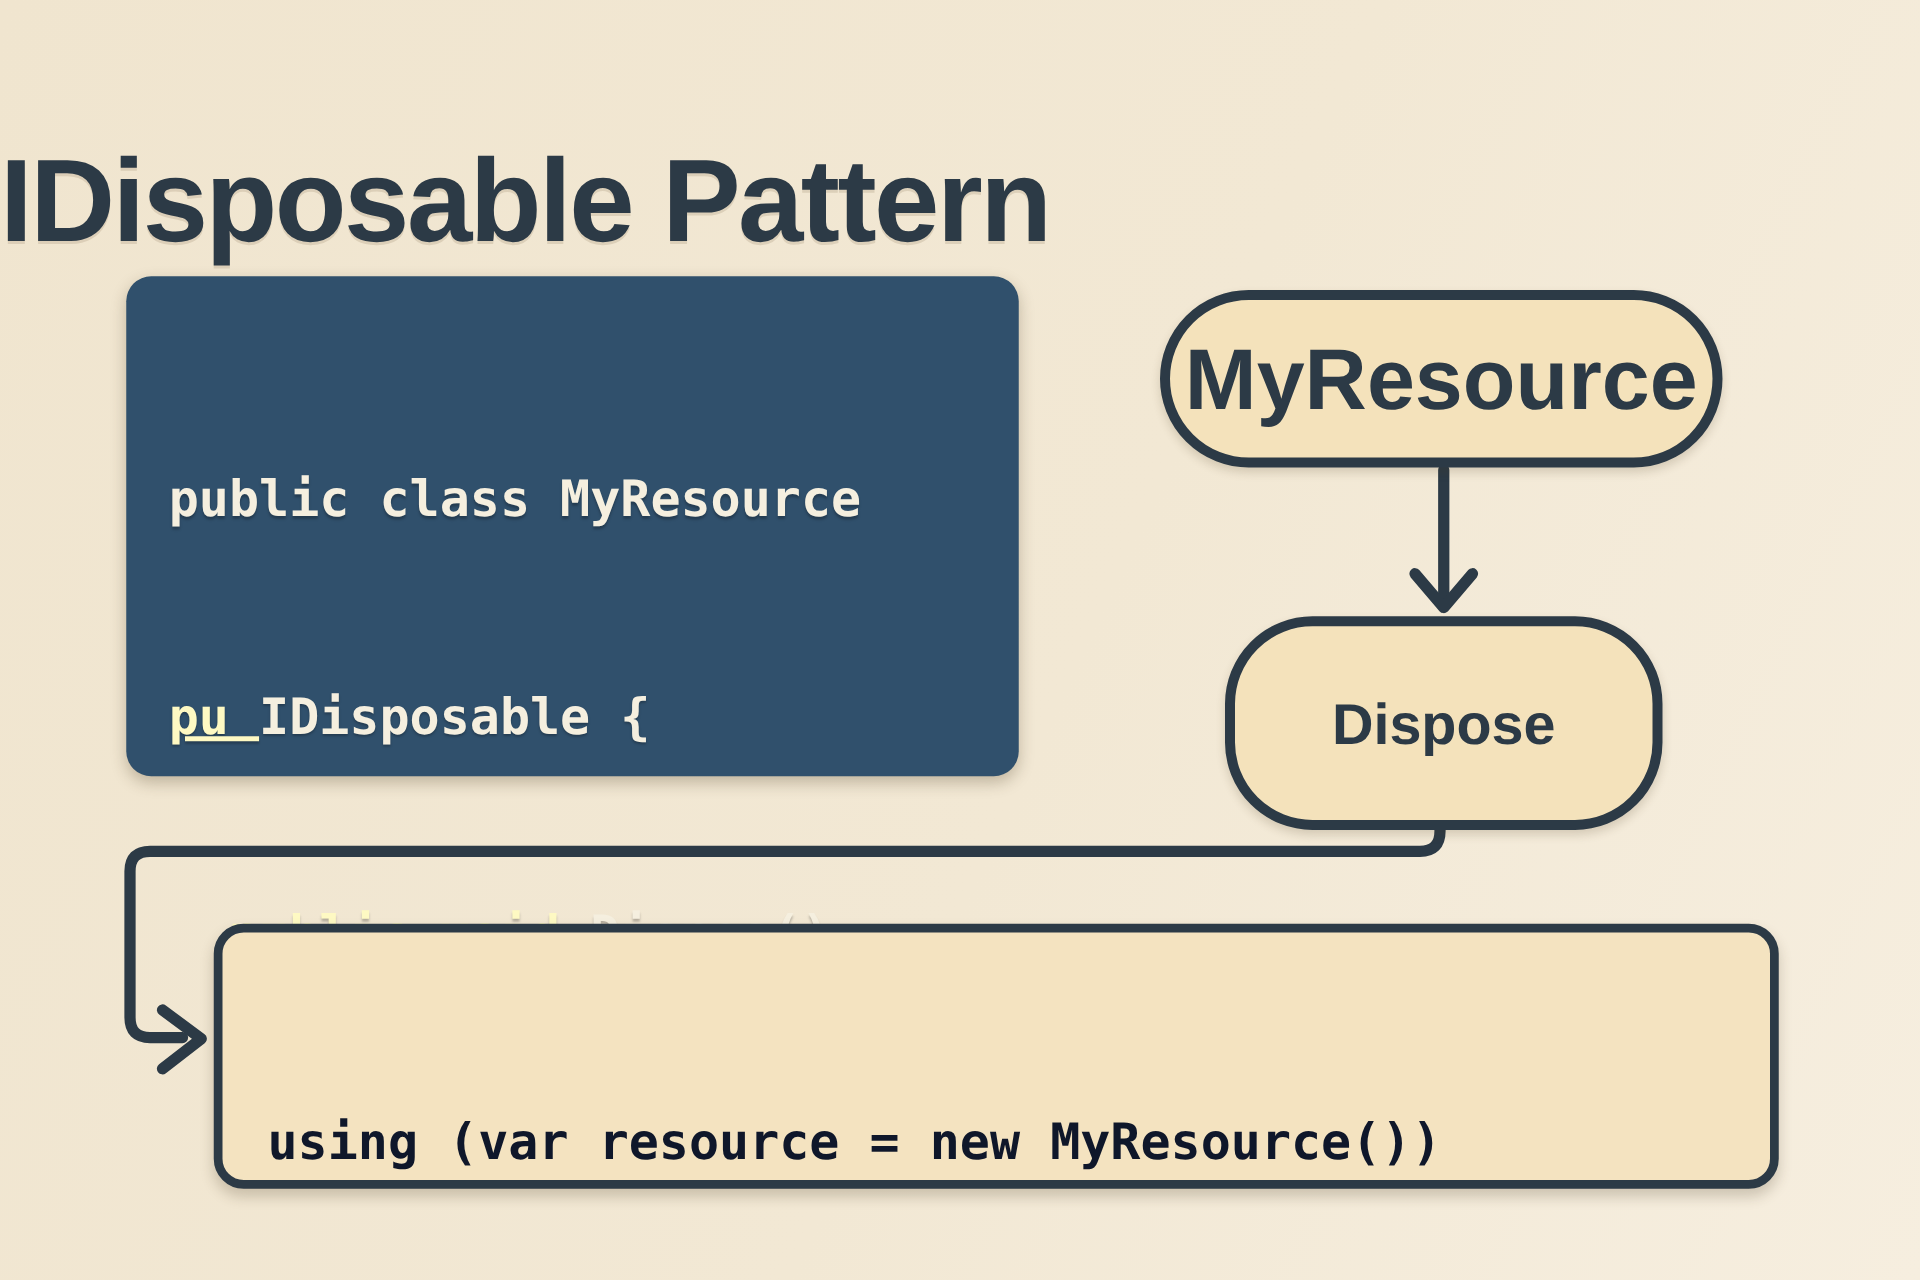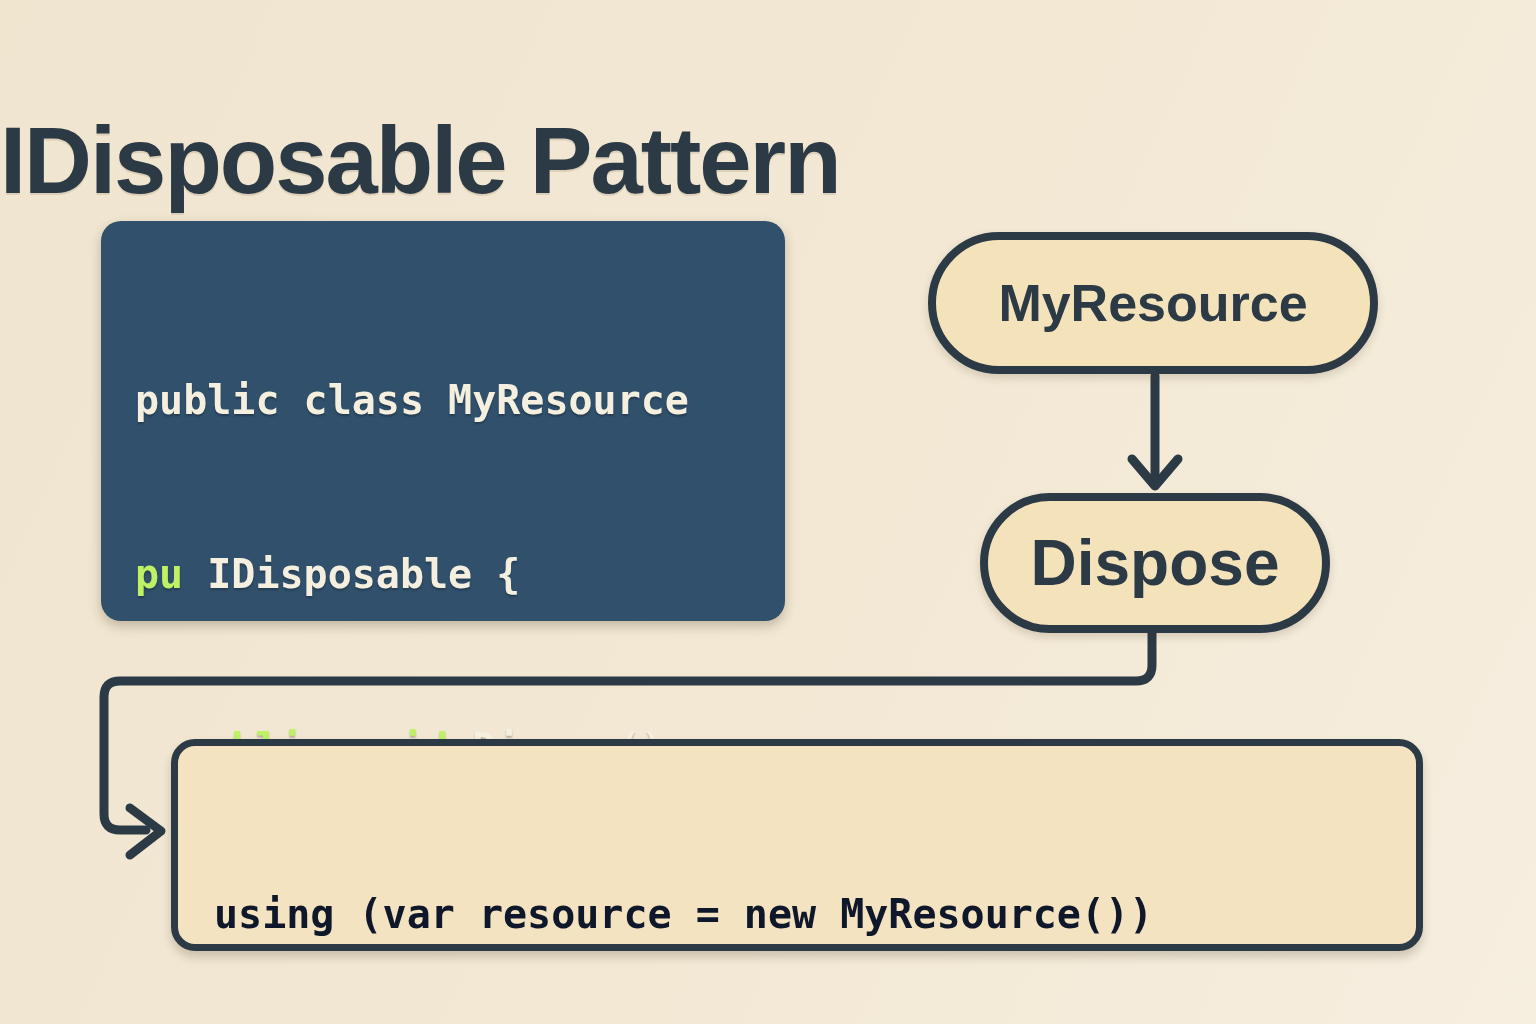--- a/index.html
+++ b/index.html
@@ -20,39 +20,38 @@
     line-height: 1.1;
     font-weight: 700;
     letter-spacing: -2px;
     color: #2c3a46;
     text-shadow: 0 2px 0 rgba(160,140,110,0.25);
   }
   .code-block {
     position: absolute;
     left: 101px;
     top: 221px;
-    width: 653px;
+    width: 714px;
     height: 400px;
     background: #30506c;
     border-radius: 20px;
     box-shadow: 0 5px 12px rgba(70,55,30,0.28);
-    padding-left: 31px;
   }
   .code-lines {
     position: absolute;
     left: 34px;
     top: 34px;
     font-family: "DejaVu Sans Mono", monospace;
     font-weight: 700;
     font-size: 40px;
     line-height: 58px;
     white-space: pre;
   }
   .code-lines .cream { color: #f5efdf; text-shadow: 0 2px 2px rgba(0,0,0,0.25); }
-  .code-lines .blue  { color: #bef264; text-shadow: 0 2px 2px rgba(0,0,0,0.25); }
+  .code-lines .blue  { color: #fef9c3; text-shadow: 0 2px 2px rgba(0,0,0,0.25); text-decoration: underline; }
   .code-lines .gray  { color: #97a3ab; text-shadow: 0 2px 2px rgba(0,0,0,0.25); }
   .connector-svg {
     position: absolute;
     left: 0; top: 0;
     width: 1536px;
     height: 1024px;
     pointer-events: none;
   }
   .node-pill {
     position: absolute;
@@ -63,27 +62,27 @@
     align-items: center;
     justify-content: center;
     font-weight: 700;
     color: #2c3a46;
     box-shadow: 0 4px 8px rgba(70,55,30,0.18);
   }
   .node-myresource {
     left: 928px; top: 232px;
     width: 450px; height: 142px;
     border-radius: 71px;
-    font-size: 52px;
+    font-size: 69px;
   }
   .node-dispose {
     left: 980px; top: 493px;
-    width: 350px; height: 140px;
+    width: 350px; height: 171px;
     border-radius: 70px;
-    font-size: 64px;
+    font-size: 46px;
   }
   .usage-box {
     position: absolute;
     left: 171px; top: 739px;
     width: 1252px; height: 212px;
     box-sizing: border-box;
     background: #f4e3c0;
     border: 7px solid #2c3a46;
     border-radius: 24px;
     box-shadow: 0 6px 10px rgba(70,55,30,0.22);

